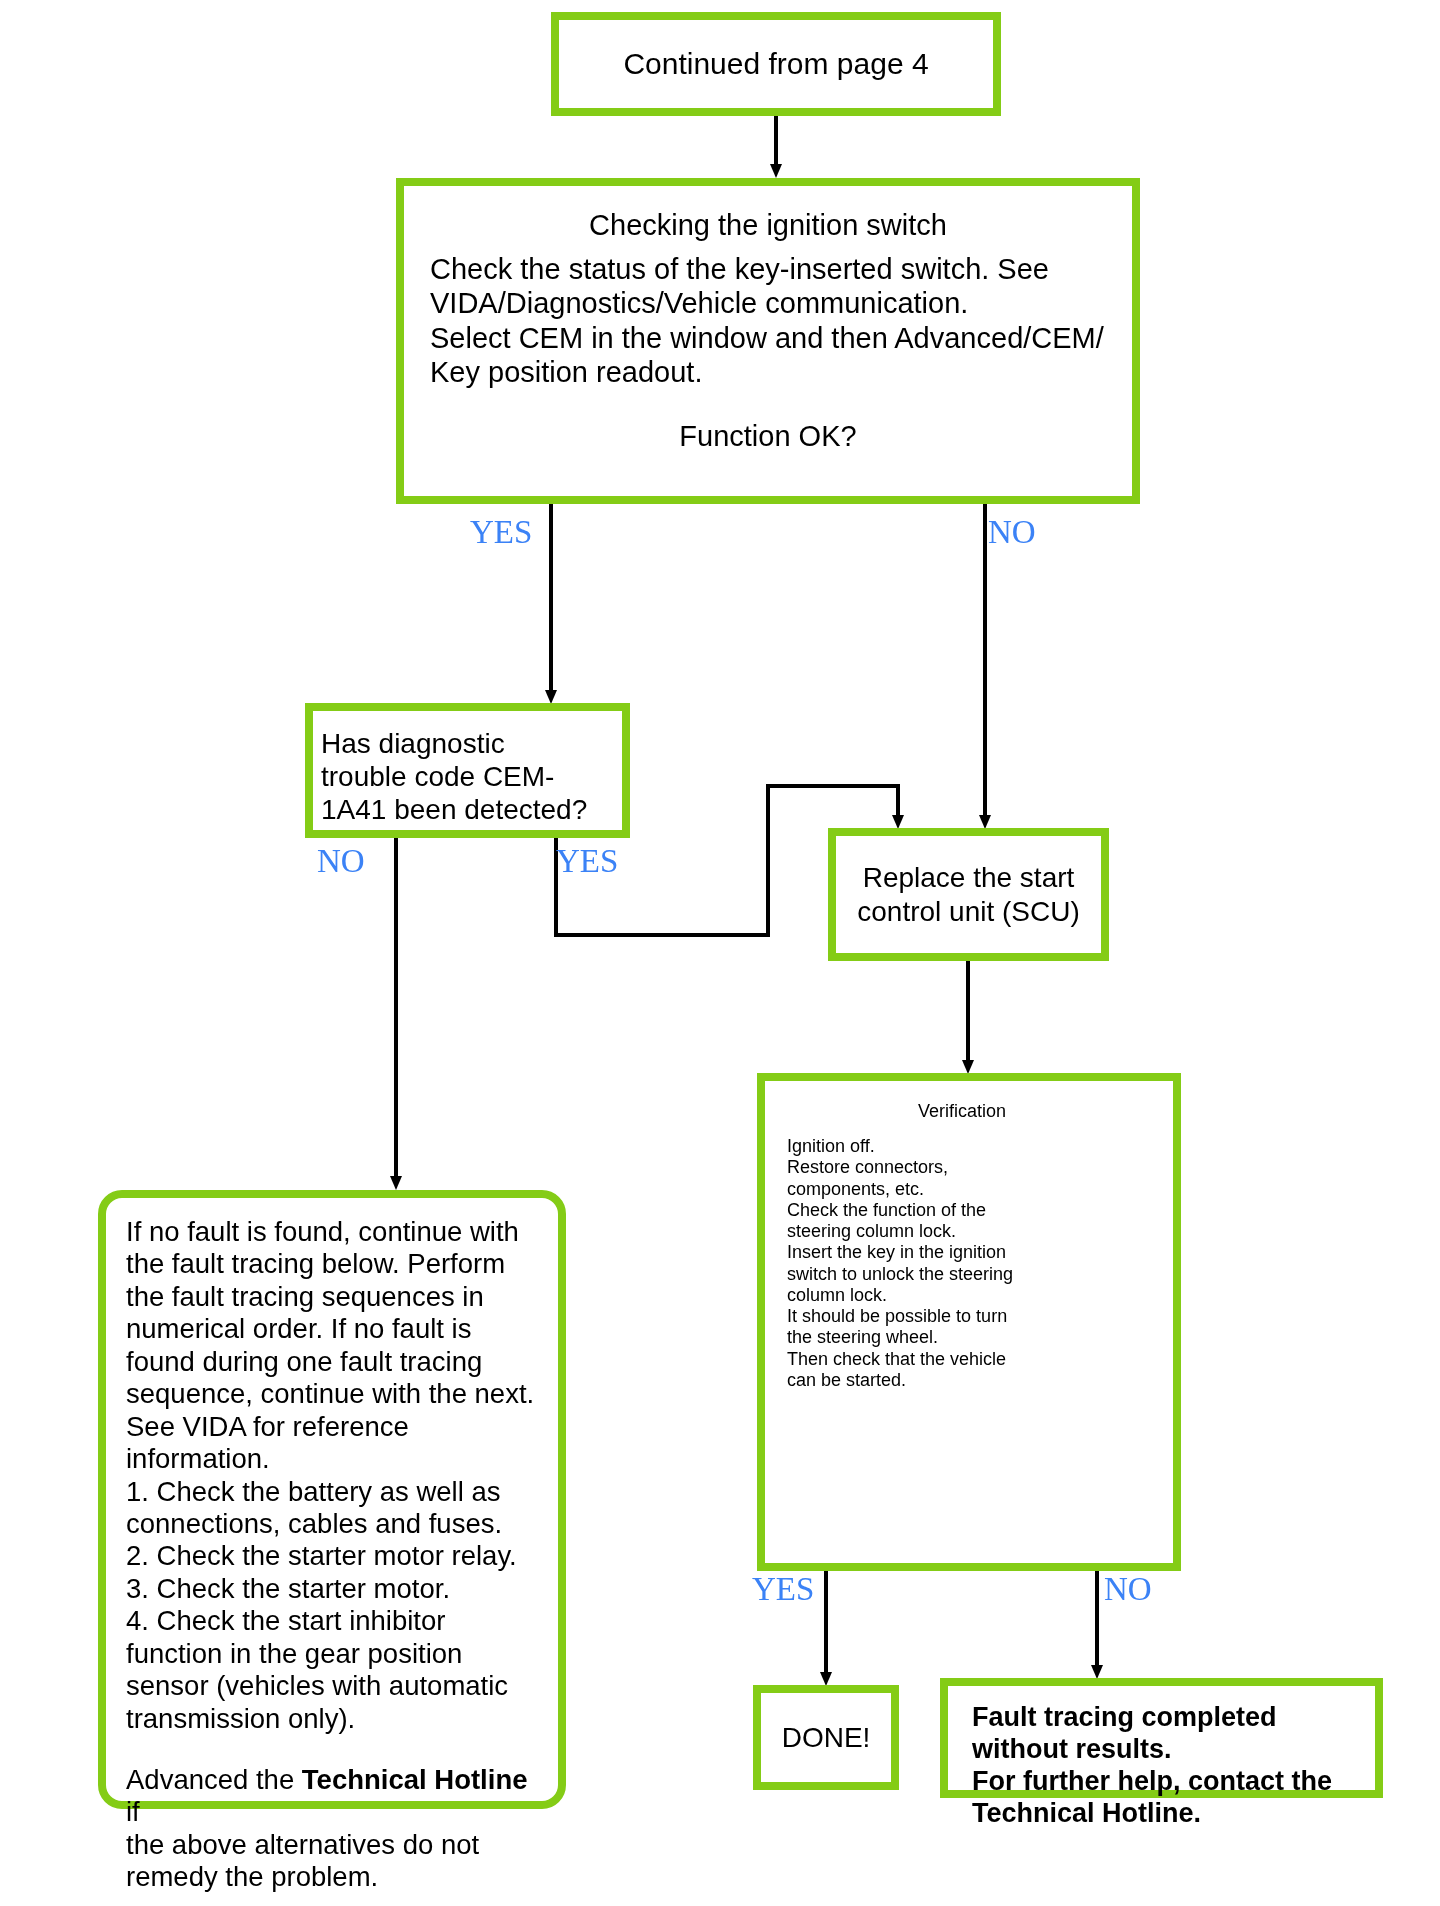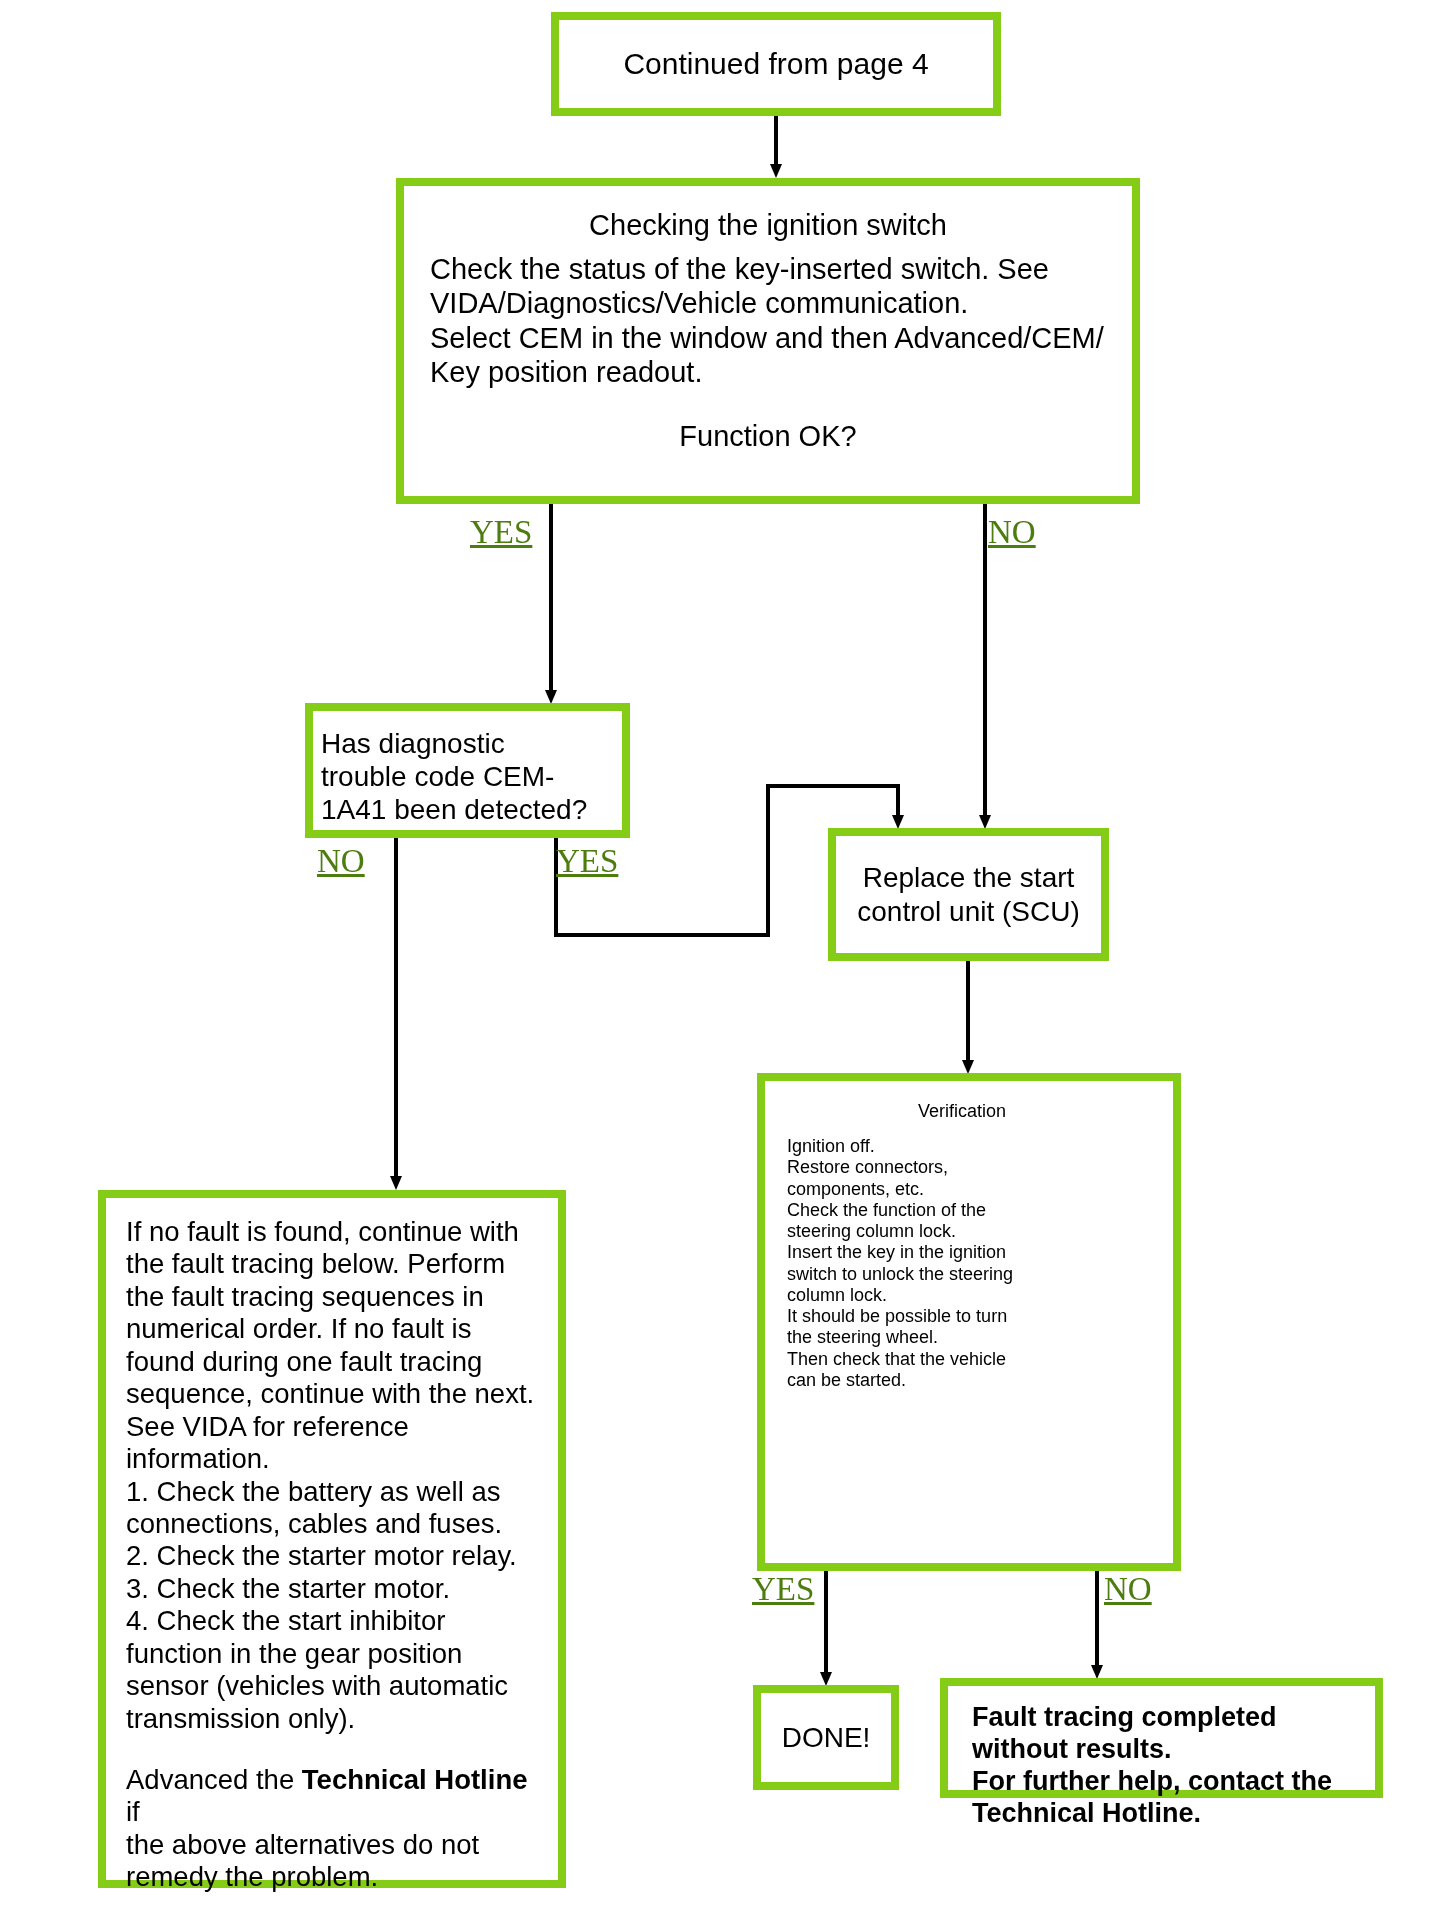--- a/index.html
+++ b/index.html
@@ -38,24 +38,23 @@
     display: flex;
     align-items: center;
     justify-content: center;
     text-align: center;
     white-space: pre-line;
   }
   .branch-label {
     position: absolute;
     font-family: "Liberation Serif", serif;
     font-size: 33px;
-    color: #4d7c0f;
+    color: #3b82f6;
     line-height: 1;
     white-space: pre;
-    text-decoration: underline;
   }
   #connectors {
     position: absolute;
     left: 0;
     top: 0;
     width: 1440px;
     height: 1906px;
     pointer-events: none;
   }
   .bold-inline { font-weight: bold; }
@@ -83,23 +82,24 @@
     font-size: 28px;
   }
   #node-verification {
     left: 757px; top: 1073px; width: 424px; height: 498px;
     padding: 20px 36px 0 22px;
     font-size: 18px;
   }
   #node-verification .box-title { margin-bottom: 14px; }
 
   #node-nofault {
-    left: 98px; top: 1190px; width: 468px; height: 698px;
+    left: 98px; top: 1190px; width: 468px; height: 619px;
     padding: 18px 18px 8px 20px;
     font-size: 27.5px;
+    border-radius: 24px;
   }
   #node-done {
     left: 753px; top: 1685px; width: 146px; height: 105px;
     font-size: 28px;
     font-weight: normal;
   }
   #node-failed {
     left: 940px; top: 1678px; width: 443px; height: 120px;
     padding: 16px 16px 0 24px;
     font-size: 27px;

